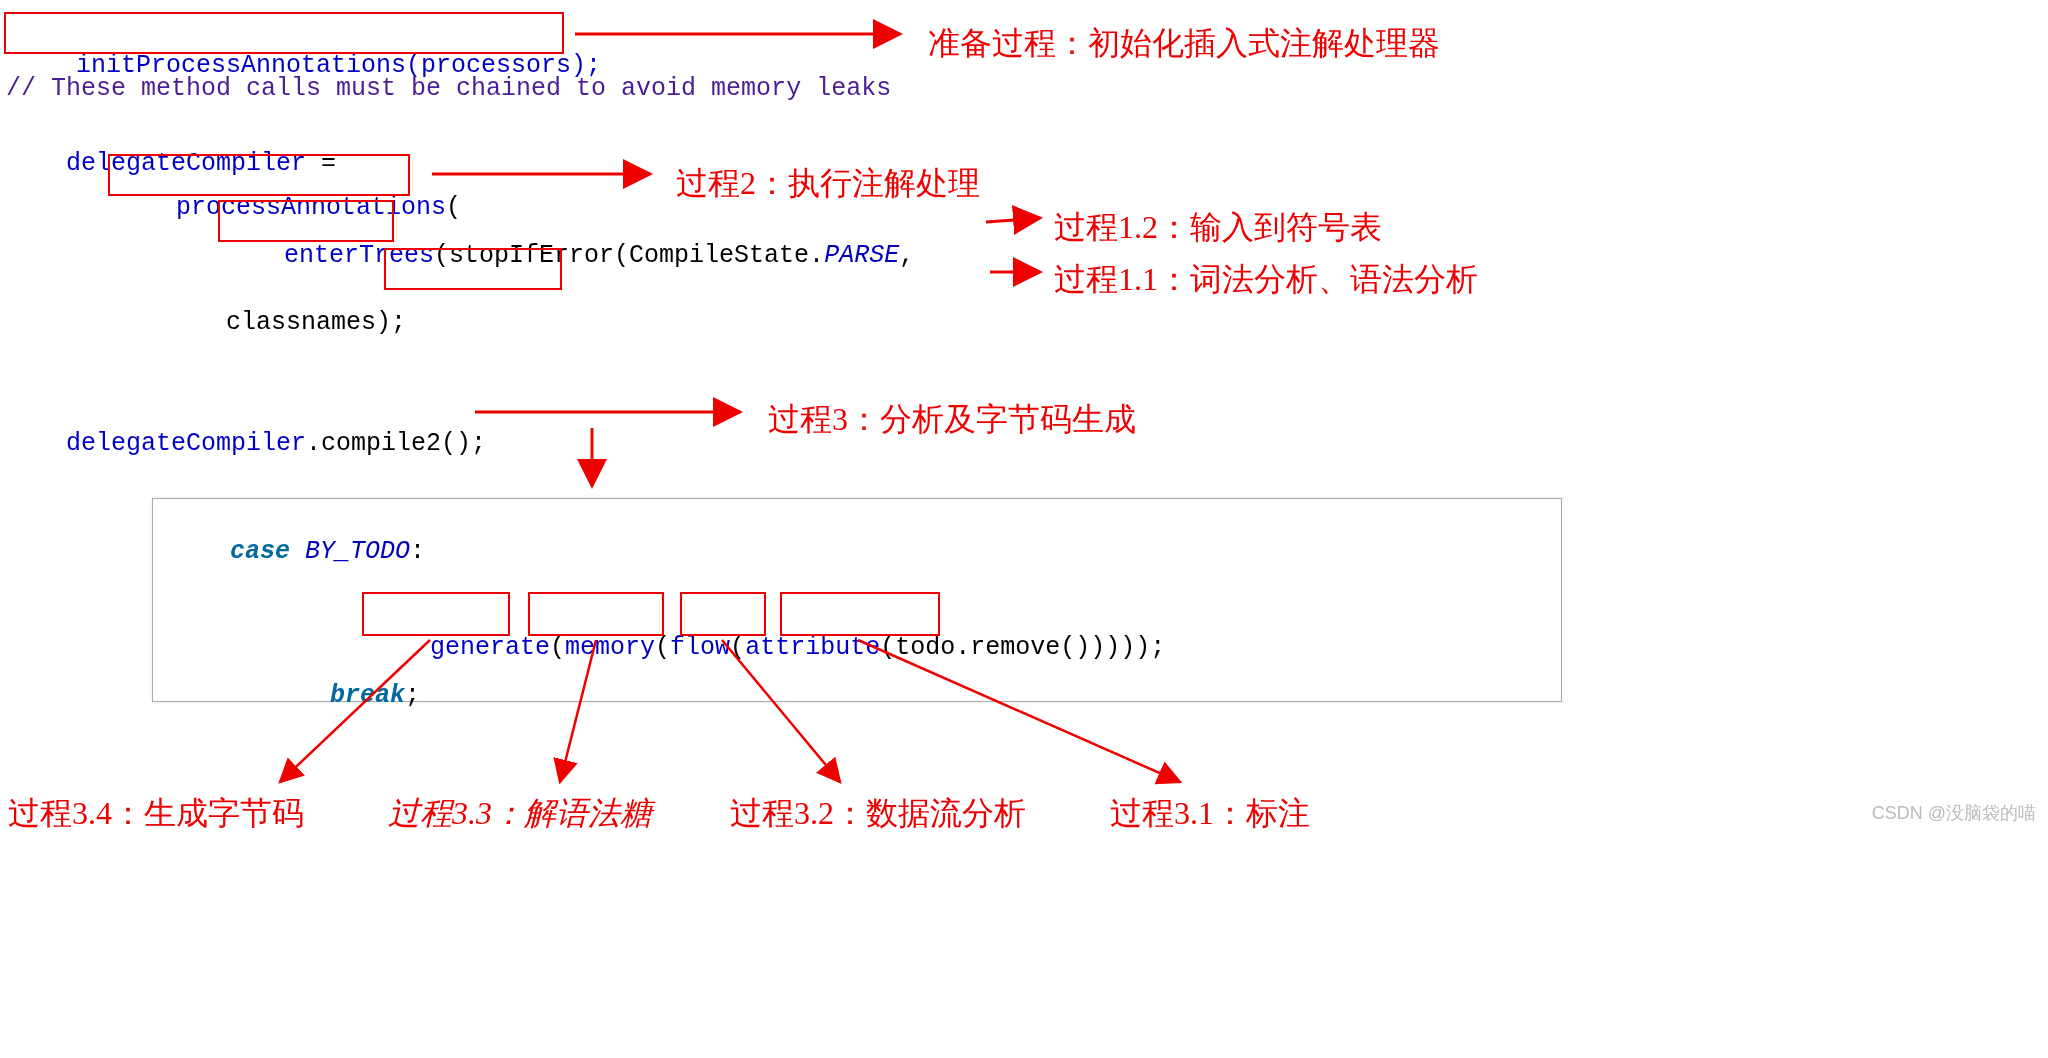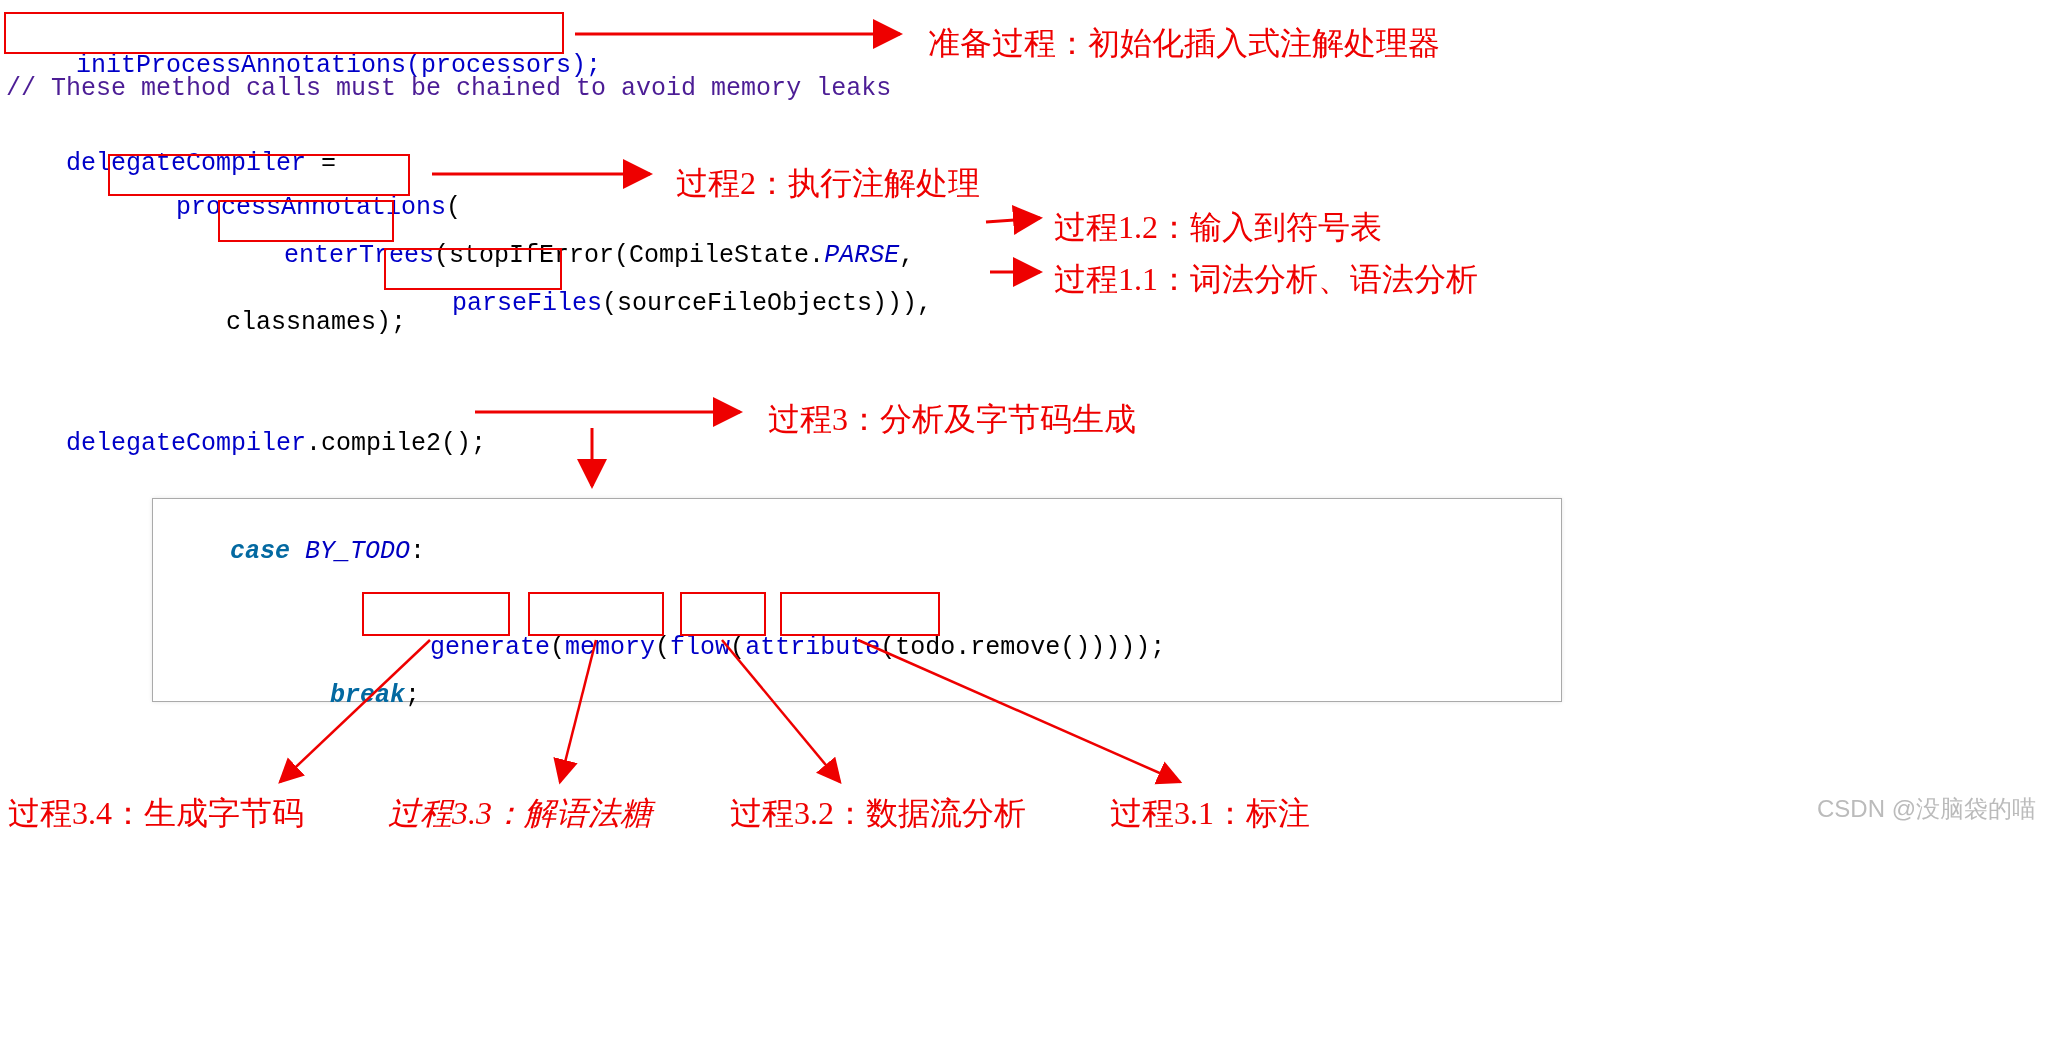--- a/index.html
+++ b/index.html
@@ -38,21 +38,21 @@
   .c-blue { color: #0000c8; }
   .c-green { color: #4c1d95; }
   .c-navy { color: #0369a1; font-weight: bold; font-style: italic; }
   .c-italic { color: #0000c0; font-style: italic; }
   .wm {
     position: absolute;
     right: 25px;
     bottom: 10px;
     color: #bbb;
     font-family: sans-serif;
-    font-size: 24px;
+    font-size: 18px;
   }
   svg.overlay {
     position: absolute;
     left: 0; top: 0;
     width: 2048px; height: 1058px;
     pointer-events: none;
   }
 </style>
 </head>
 <body>
@@ -73,23 +73,20 @@
   <div class="pos code" style="left:116px; top:164px;">
     <span class="c-blue">processAnnotations</span><span>(</span>
   </div>
   <div class="redbox" style="left:108px; top:154px; width:302px; height:42px;"></div>
 
   <div class="pos code" style="left:224px; top:212px;">
     <span class="c-blue">enterTrees</span><span>(stopIfError(CompileState.</span><span class="c-italic">PARSE</span><span>,</span>
   </div>
   <div class="redbox" style="left:218px; top:200px; width:176px; height:42px;"></div>
 
-  <div class="pos code" style="left:392px; top:260px;">
-    <span class="c-blue">parseFiles</span><span>(sourceFileObjects))),</span>
-  </div>
   <div class="redbox" style="left:384px; top:248px; width:178px; height:42px;"></div>
 
   <div class="pos code" style="left:226px; top:308px;text-align:center;">classnames);</div>
 
   <div class="pos code" style="left:6px; top:400px;">
     <span class="c-blue">delegateCompiler</span><span>.compile2();</span>
   </div>
 
   <div class="graybox" style="left:152px; top:498px; width:1408px; height:202px;"></div>
 

